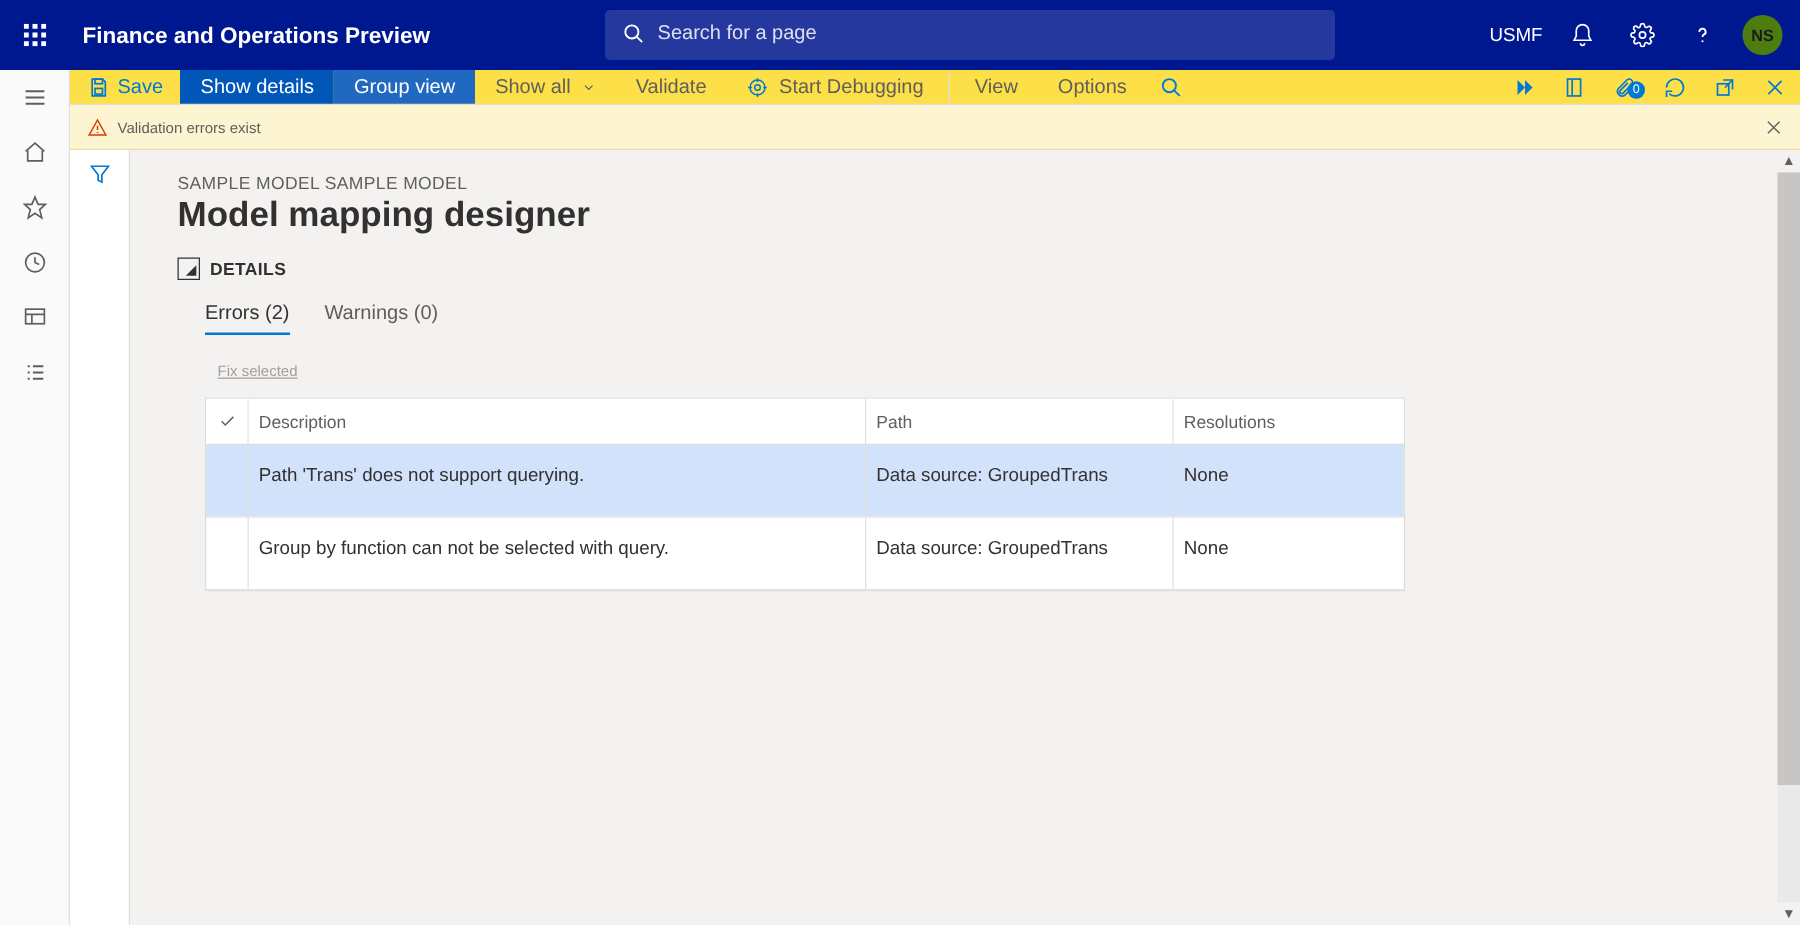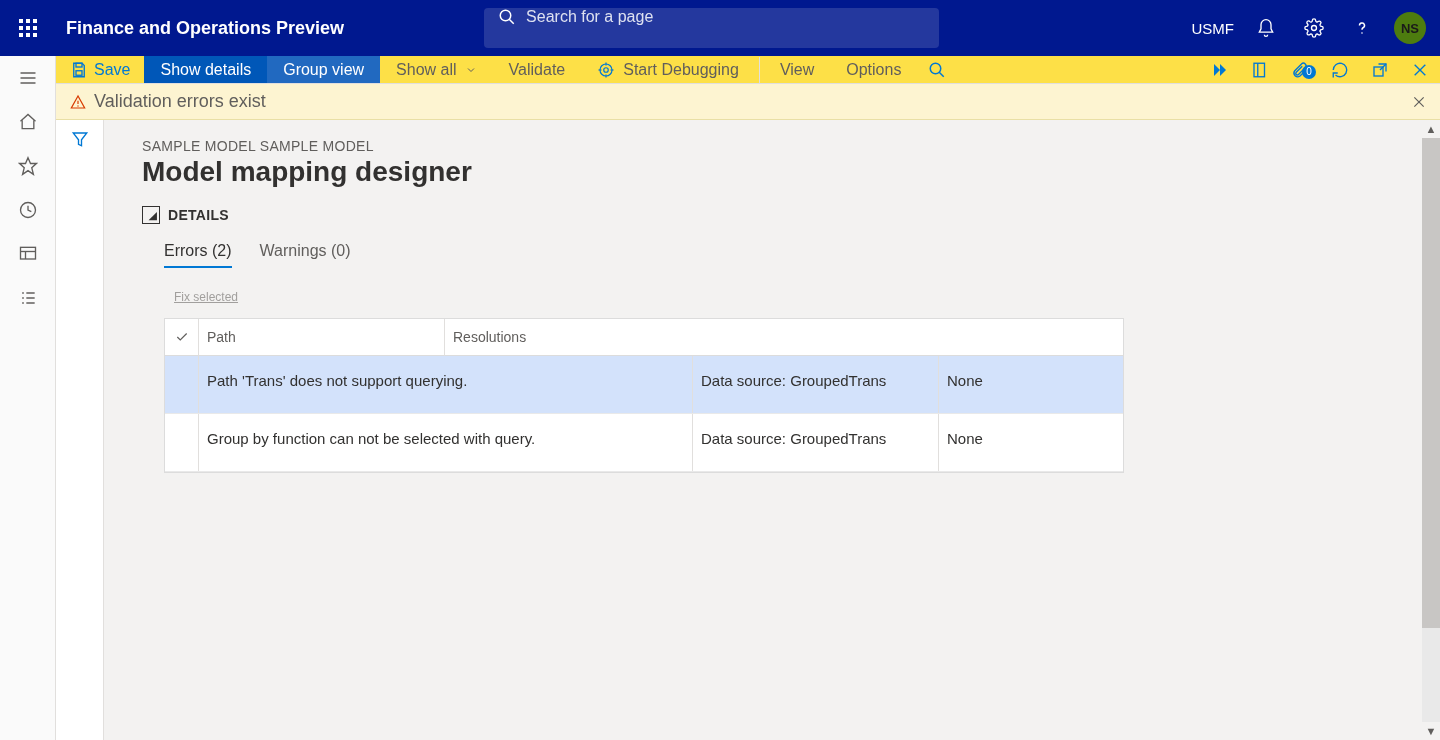--- a/index.html
+++ b/index.html
@@ -2,21 +2,21 @@
 <html><head>
 <meta charset="utf-8">
 <style>
   * { box-sizing: border-box; margin: 0; padding: 0; }
   html, body { width: 1440px; height: 740px; font-family: "Segoe UI", Arial, sans-serif; overflow: hidden; background: #fff; color: #323130; }
   
   .top-header { height: 56px; background: #00188f; display: flex; align-items: center; color: #fff; }
   .waffle { width: 56px; height: 56px; display: flex; align-items: center; justify-content: center; cursor: pointer; }
   .app-title { font-size: 18px; font-weight: 600; margin-left: 10px; }
   .search-wrap { margin-left: 140px; }
-  .search-box { width: 455px; height: 40px; border-radius: 4px; background: rgba(255,255,255,0.14); display: flex; align-items: flex-start; padding: 0 14px; color: #fff; font-size: 16px; }
+  .search-box { width: 584px; height: 40px; border-radius: 4px; background: rgba(255,255,255,0.14); display: flex; align-items: flex-end; padding: 12px 14px; color: #fff; font-size: 16px; }
   .search-box input { flex: 1; background: transparent; border: none; outline: none; color: #fff; font-size: 16px; margin-left: 10px; }
   .search-box input::placeholder { color: rgba(255,255,255,0.85); }
   .header-right { margin-left: auto; display: flex; align-items: center; gap: 16px; padding-right: 14px; }
   .hdr-icon { width: 32px; height: 32px; display: flex; align-items: center; justify-content: center; cursor: pointer; font-size: 18px; }
   .company { font-size: 15px; }
   .avatar { width: 32px; height: 32px; border-radius: 50%; background: #4d7c0f; color: #1b1a19; font-size: 13px; font-weight: 700; display: flex; align-items: center; justify-content: center; }
   
   .shell { display: flex; height: calc(740px - 56px); }
   .left-rail { width: 56px; background: #fafafa; border-right: 1px solid #e1dfdd; display: flex; flex-direction: column; align-items: center; }
   .rail-btn { width: 56px; height: 44px; display: flex; align-items: center; justify-content: center; cursor: pointer; color: #605e5c; font-size: 18px; }
@@ -28,21 +28,21 @@
   .ab-btn.save { color: #0078d4; gap:6px; padding-left:14px; padding-right:14px;}
   .ab-btn.blue-link { color: #0078d4; }
   .ab-btn.active-dark { background: #0057b8; color: #fff; }
   .ab-btn.active-dark2 { background: #2169c0; color: #fff; }
   .ab-sep { width: 1px; background: #e1dfdd; align-self: center; height: 26px; margin: 0 4px; }
   .ab-right { margin-left: auto; display: flex; align-items: center; }
   .ab-icon { width: 40px; display: flex; align-items: center; justify-content: center; color: #0078d4; cursor: pointer; font-size: 18px; }
   .badge-wrap { position: relative; }
   .badge { position: absolute; top: 4px; right: 4px; background: #0078d4; color: #fff; font-size: 10px; border-radius: 8px; padding: 0 4px; line-height: 14px; min-width:14px; text-align:center;}
   
-  .msg-bar { height: 36px; background: #fdf4d1; border-bottom: 1px solid #e9dfa5; display: flex; align-items: center; padding: 0 14px; font-size: 18px; color: #605e5c; }
+  .msg-bar { height: 36px; background: #fdf4d1; border-bottom: 1px solid #e9dfa5; display: flex; align-items: center; padding: 0 14px; font-size: 12px; color: #605e5c; }
   .msg-bar .warn-icon { color: #d83b01; margin-right: 8px; }
   .msg-close { margin-left: auto; cursor: pointer; color: #605e5c; font-size: 16px; }
   
   .content-row { flex: 1; display: flex; overflow: hidden; }
   .filter-col { width: 48px; border-right: 1px solid #e1dfdd; display: flex; justify-content: center; padding-top: 10px; background:#fff;}
   .filter-col .filter-icon { color: #0078d4; font-size: 18px; cursor: pointer;}
   .page-body { flex: 1; background: #f3f2f1; padding: 18px 38px 0 38px; position: relative; overflow: hidden; }
   .breadcrumb { font-size: 14px; letter-spacing: .3px; color: #605e5c; }
   .page-title { font-size: 28px; font-weight: 600; color: #323130; margin-top: 2px; }
   .details-hdr { display: flex; align-items: center; margin-top: 18px; gap: 8px; }
@@ -308,20 +308,21 @@
 
         <div class="toolbar2">Fix selected</div>
 
         <div class="grid">
           <div class="gh">
             <div class="gc c0">
               <svg width="14" height="14" viewBox="0 0 24 24" fill="none" stroke="#605e5c" stroke-width="2">
                   <polyline points="4 12 9 17 20 6"></polyline>
                 </svg>
             </div>
+            <div class="gc c1">Description</div>
             <div class="gc c2">Path</div>
             <div class="gc c3">Resolutions</div>
           </div>
           <div id="grid-rows">
               <div class="gr selected">
                 <div class="gc c0"></div>
                 <div class="gc c1">Path 'Trans' does not support querying.</div>
                 <div class="gc c2">Data source: GroupedTrans</div>
                 <div class="gc c3">None</div>
               </div>

